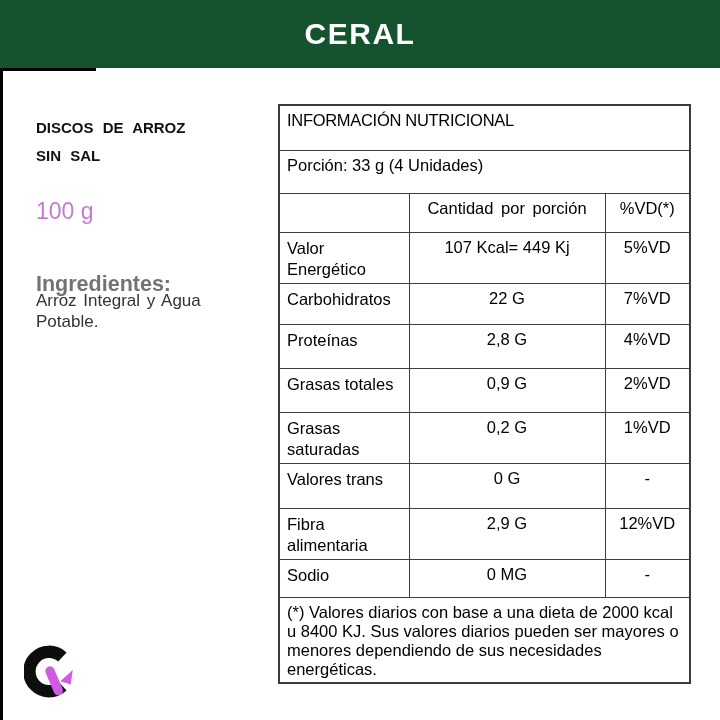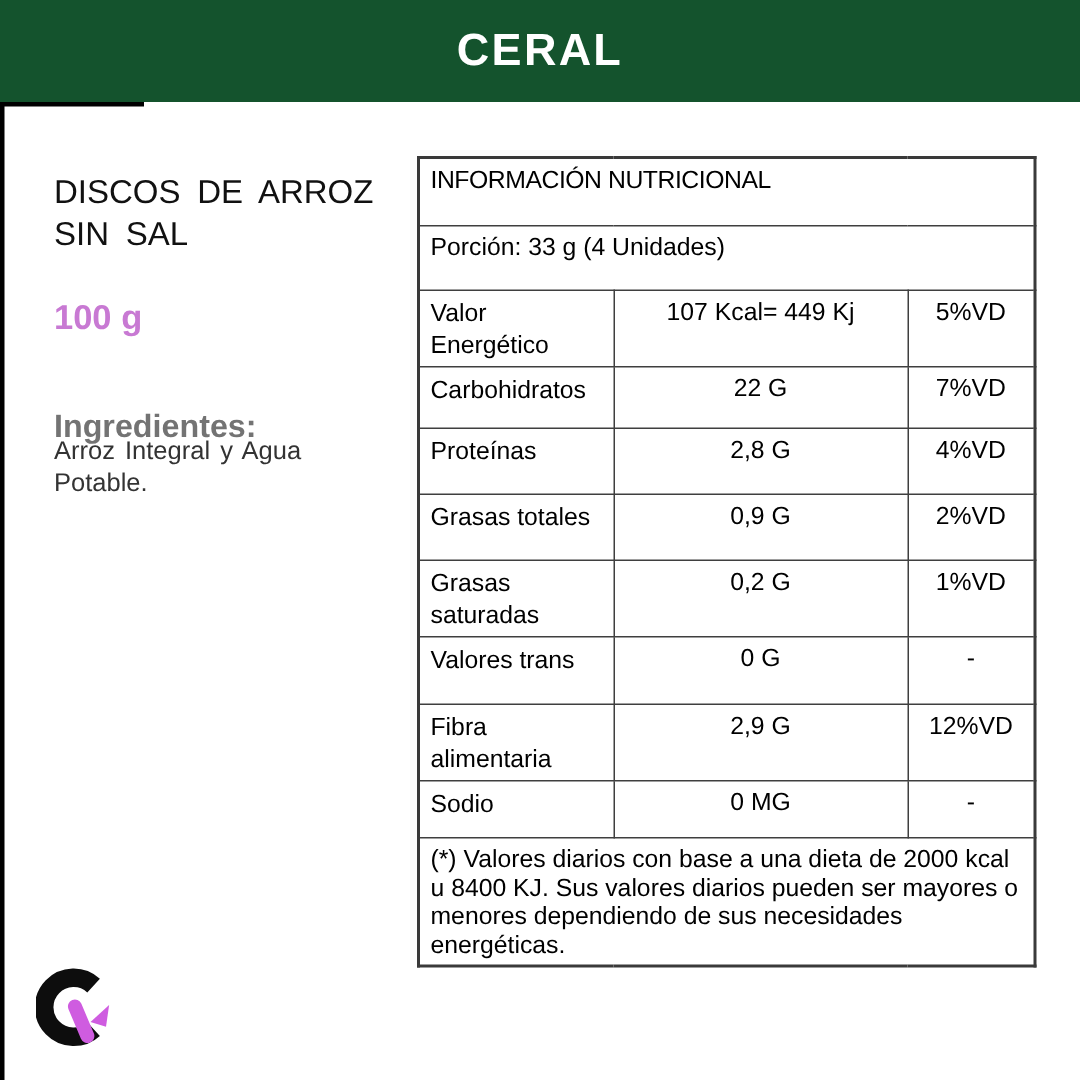--- a/index.html
+++ b/index.html
@@ -42,31 +42,31 @@
     left: 0; top: 68px;
     width: 96px; height: 3px;
     background: #000000;
   }
 
   
   .product-name {
     position: absolute;
     left: 36px; top: 114px;
     width: 225px;
-    font-size: 22px;
-    font-weight: normal;
+    font-size: 15px;
+    font-weight: bold;
     line-height: 28px;
     word-spacing: 5px;
     color: #111111;
   }
   .product-weight {
     position: absolute;
     left: 36px; top: 198px;
     font-size: 23px;
-    font-weight: bold;
+    font-weight: normal;
     color: #c879d3;
   }
   .ingredients-label {
     position: absolute;
     left: 36px; top: 272px;
     font-size: 21.5px;
     font-weight: bold;
     color: #737373;
   }
   .ingredients-text {
@@ -162,20 +162,25 @@
         <col style="width:196px">
         <col style="width:85px">
     </colgroup>
     <tbody>
       <tr class="row-title">
         <td colspan="3">INFORMACIÓN NUTRICIONAL</td>
       </tr>
       <tr class="row-portion">
         <td colspan="3">Porción: 33 g (4 Unidades)</td>
       </tr>
+      <tr class="row-header">
+        <td></td>
+        <td class="c-amount">Cantidad por porción</td>
+        <td class="c-vd">%VD(*)</td>
+      </tr>
 
       <tr class="row-valor">
         <td class="c-label">Valor Energético</td>
         <td class="c-amount">107 Kcal= 449 Kj</td>
         <td class="c-vd">5%VD</td>
       </tr>
       <tr class="row-carbo">
         <td class="c-label">Carbohidratos</td>
         <td class="c-amount">22 G</td>
         <td class="c-vd">7%VD</td>

